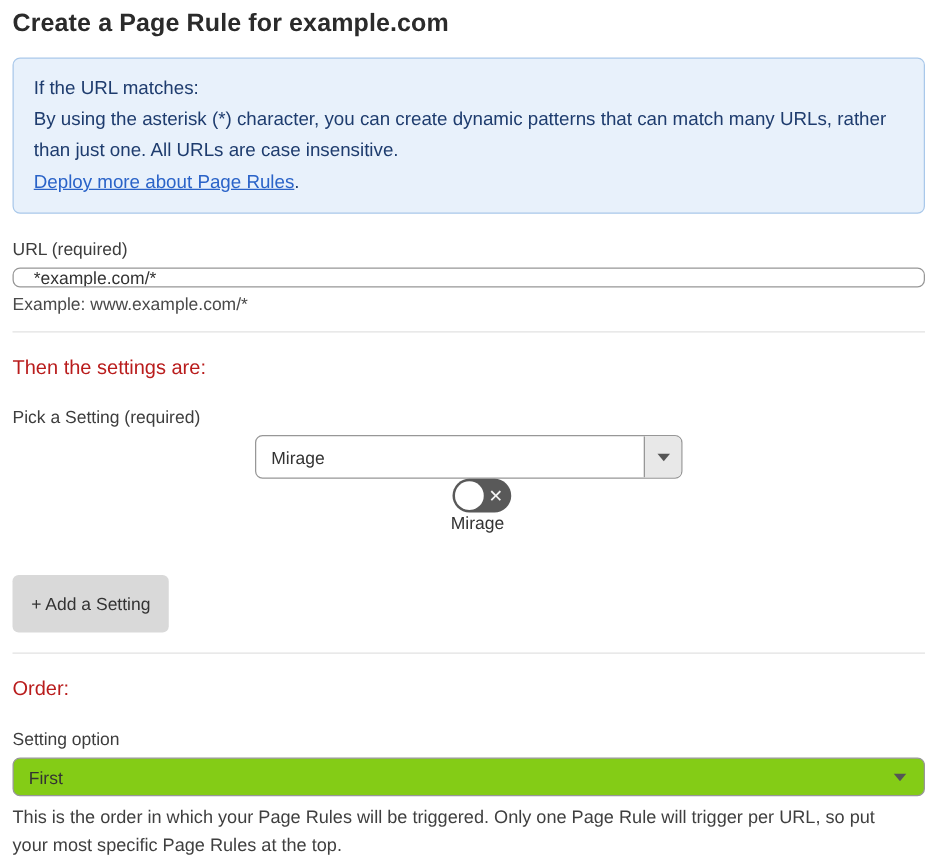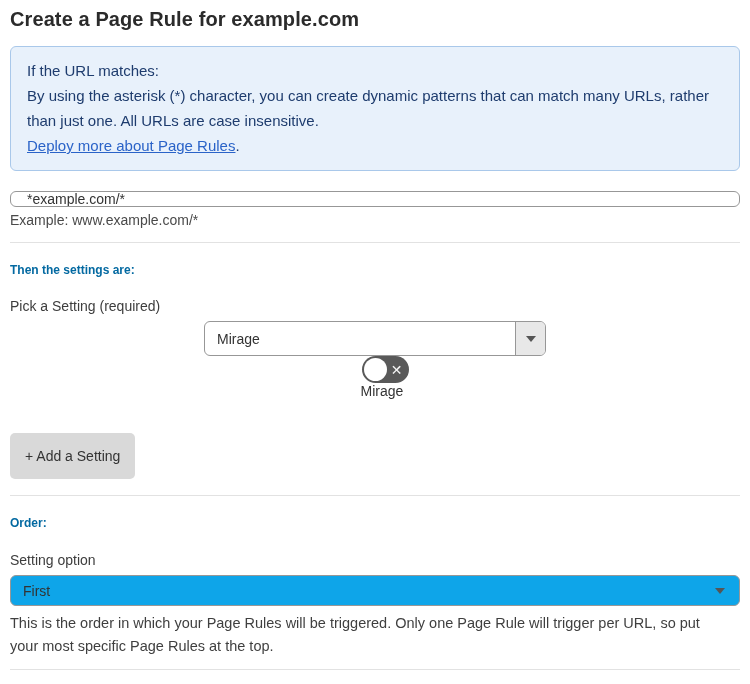--- a/index.html
+++ b/index.html
@@ -64,23 +64,23 @@
     margin-bottom: 14px;
   }
 
   .divider {
     border: none;
     border-top: 1px solid #e2e2e2;
     margin: 0 0 20px 0;
   }
 
   .section-heading {
-    font-size: 12px;
-    font-weight: 700;
-    color: #0369a1;
+    font-size: 16px;
+    font-weight: 400;
+    color: #b91c1c;
     margin-bottom: 21px;
   }
 
   .setting-row {
     display: flex;
     align-items: center;
     margin-bottom: 34px;
     flex-direction: column;
   }
 
@@ -168,21 +168,21 @@
   .order-heading { margin-bottom: 22px; }
 
   .order-select {
     display: flex;
     align-items: center;
     justify-content: space-between;
     width: 100%;
     height: 31px;
     border: 1px solid #979797;
     border-radius: 6px;
-    background: #0ea5e9;
+    background: #84cc16;
     padding: 0 14px 0 12px;
     font-size: 14px;
     color: #333333;
     cursor: pointer;
     margin-bottom: 6px;
   }
 
   .order-help {
     font-size: 14.5px;
     line-height: 23px;
@@ -203,20 +203,21 @@
 <div class="container">
 
   <h1 class="page-title">Create a Page Rule for example.com</h1>
 
   <div class="info-box">
     <div class="info-heading">If the URL matches:</div>
     <div class="info-body">By using the asterisk (*) character, you can create dynamic patterns that can match many URLs, rather than just one. All URLs are case insensitive.</div>
     <div><a class="info-link">Deploy more about Page Rules</a><span class="info-period">.</span></div>
   </div>
 
+  <div class="field-label">URL (required)</div>
   <input type="text" class="text-input" value="*example.com/*" style="">
   <div class="helper-text">Example: www.example.com/*</div>
 
   <hr class="divider">
 
   <div class="section-heading">Then the settings are:</div>
 
   <div class="field-label">Pick a Setting (required)</div>
 
   <div class="setting-row">

